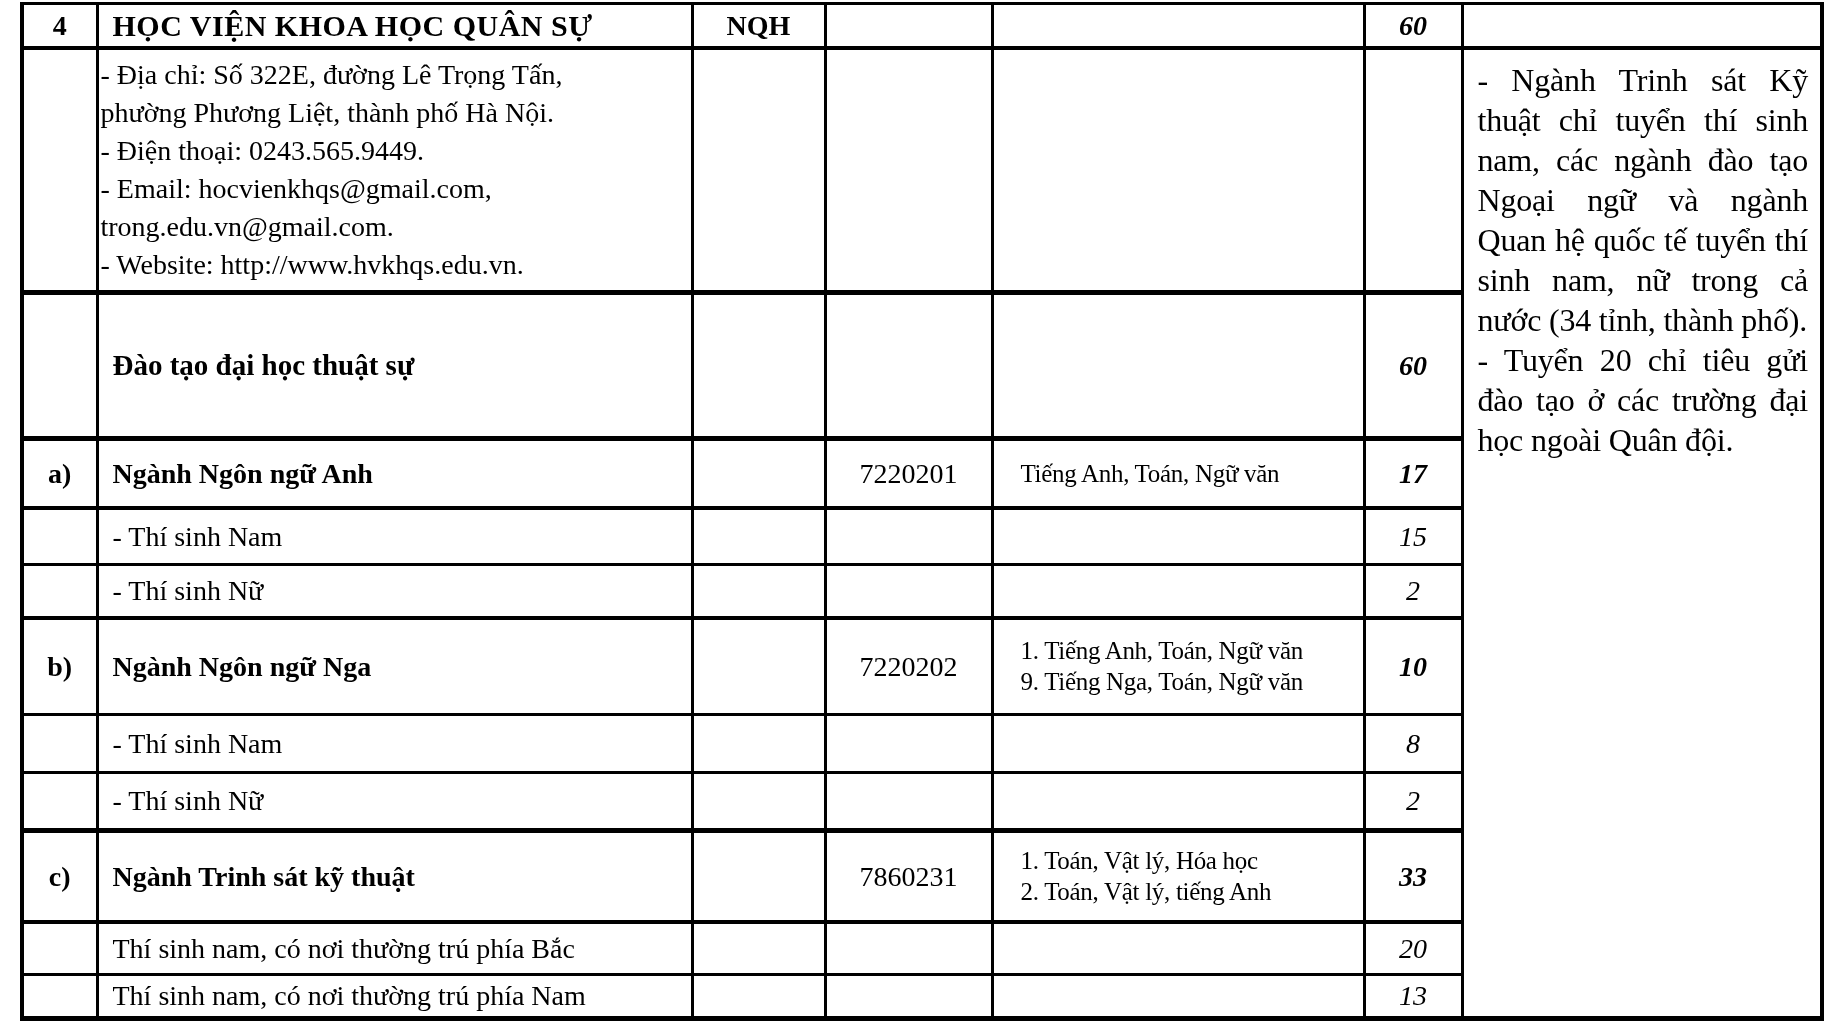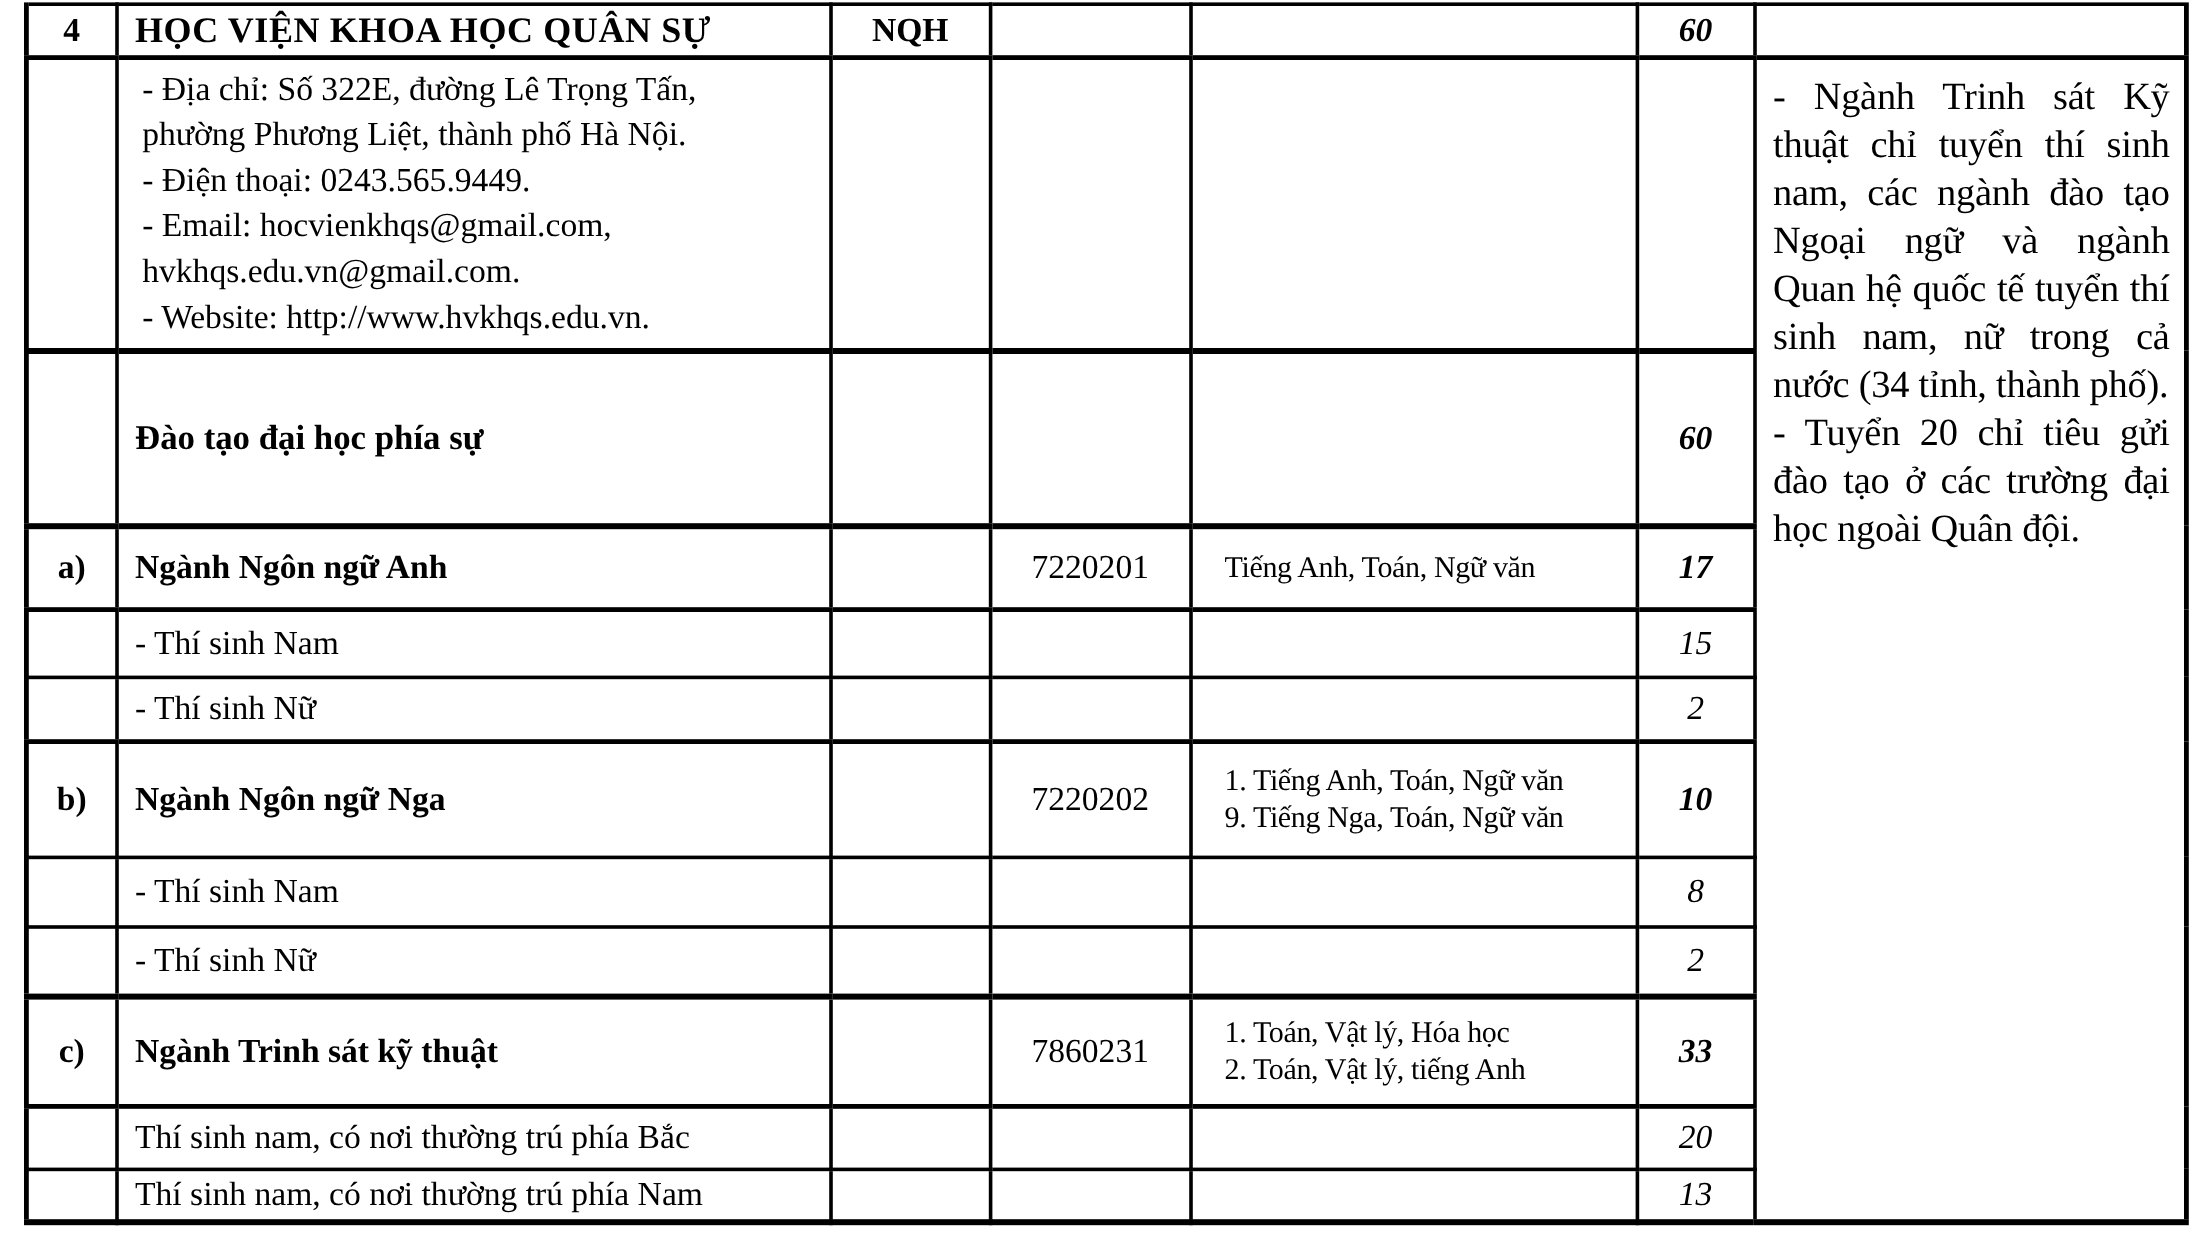--- a/index.html
+++ b/index.html
@@ -62,21 +62,21 @@
                font-size: 25px; letter-spacing: -0.3px; }
   td.c-quota { text-align: center; font-style: italic; }
 
   td.title-cell {
     font-size: 30px;
     font-weight: bold;
     letter-spacing: 0.5px;
   }
   td.addr-cell {
     vertical-align: middle;
-    padding: 6px 45px 6px 20px;
+    padding: 6px 45px 6px 2px;
     font-size: 28px;
     line-height: 38px;
   }
   td.daotao-cell { font-weight: bold; font-size: 29px; }
 
   td.notes-cell {
     vertical-align: top;
     text-align: justify;
     padding: 10px 12px 0 14px;
     font-size: 32px;
@@ -110,36 +110,36 @@
     <td class="c-subj"></td>
     <td class="c-quota bold">60</td>
     <td></td>
   </tr>
 
   <tr class="r2 hb">
     <td class="c-stt"></td>
     <td class="c-name addr-cell">
       <div>- Địa chỉ: Số 322E, đường Lê Trọng Tấn, phường Phương Liệt, thành phố Hà Nội.</div>
       <div>- Điện thoại: 0243.565.9449.</div>
-      <div>- Email: hocvienkhqs@gmail.com, hvkhqs.edu.vn@gmail.com.</div>
+      <div>- Email: hocvienkhqs@gmail.com, trong.edu.vn@gmail.com.</div>
       <div>- Website: http://www.hvkhqs.edu.vn.</div>
     </td>
     <td class="c-code"></td>
     <td class="c-major"></td>
     <td class="c-subj"></td>
     <td class="c-quota"></td>
     <td class="notes-cell" rowspan="11">
       <div class="notes-para">- Ngành Trinh sát Kỹ thuật chỉ tuyển thí sinh nam, các ngành đào tạo Ngoại ngữ và ngành Quan hệ quốc tế tuyển thí sinh nam, nữ trong cả nước (34 tỉnh, thành phố).</div>
       <div class="notes-para">- Tuyển 20 chỉ tiêu gửi đào tạo ở các trường đại học ngoài Quân đội.</div>
     </td>
   </tr>
 
   <tr class="r3 hb">
     <td class="c-stt"></td>
-    <td class="c-name daotao-cell">Đào tạo đại học phía sự</td>
+    <td class="c-name daotao-cell">Đào tạo đại học thuật sự</td>
     <td class="c-code"></td>
     <td class="c-major"></td>
     <td class="c-subj"></td>
     <td class="c-quota bold">60</td>
   </tr>
 
   <tr class="r4 mb">
     <td class="c-stt">a)</td>
     <td class="c-name bold">Ngành Ngôn ngữ Anh</td>
     <td class="c-code"></td>

